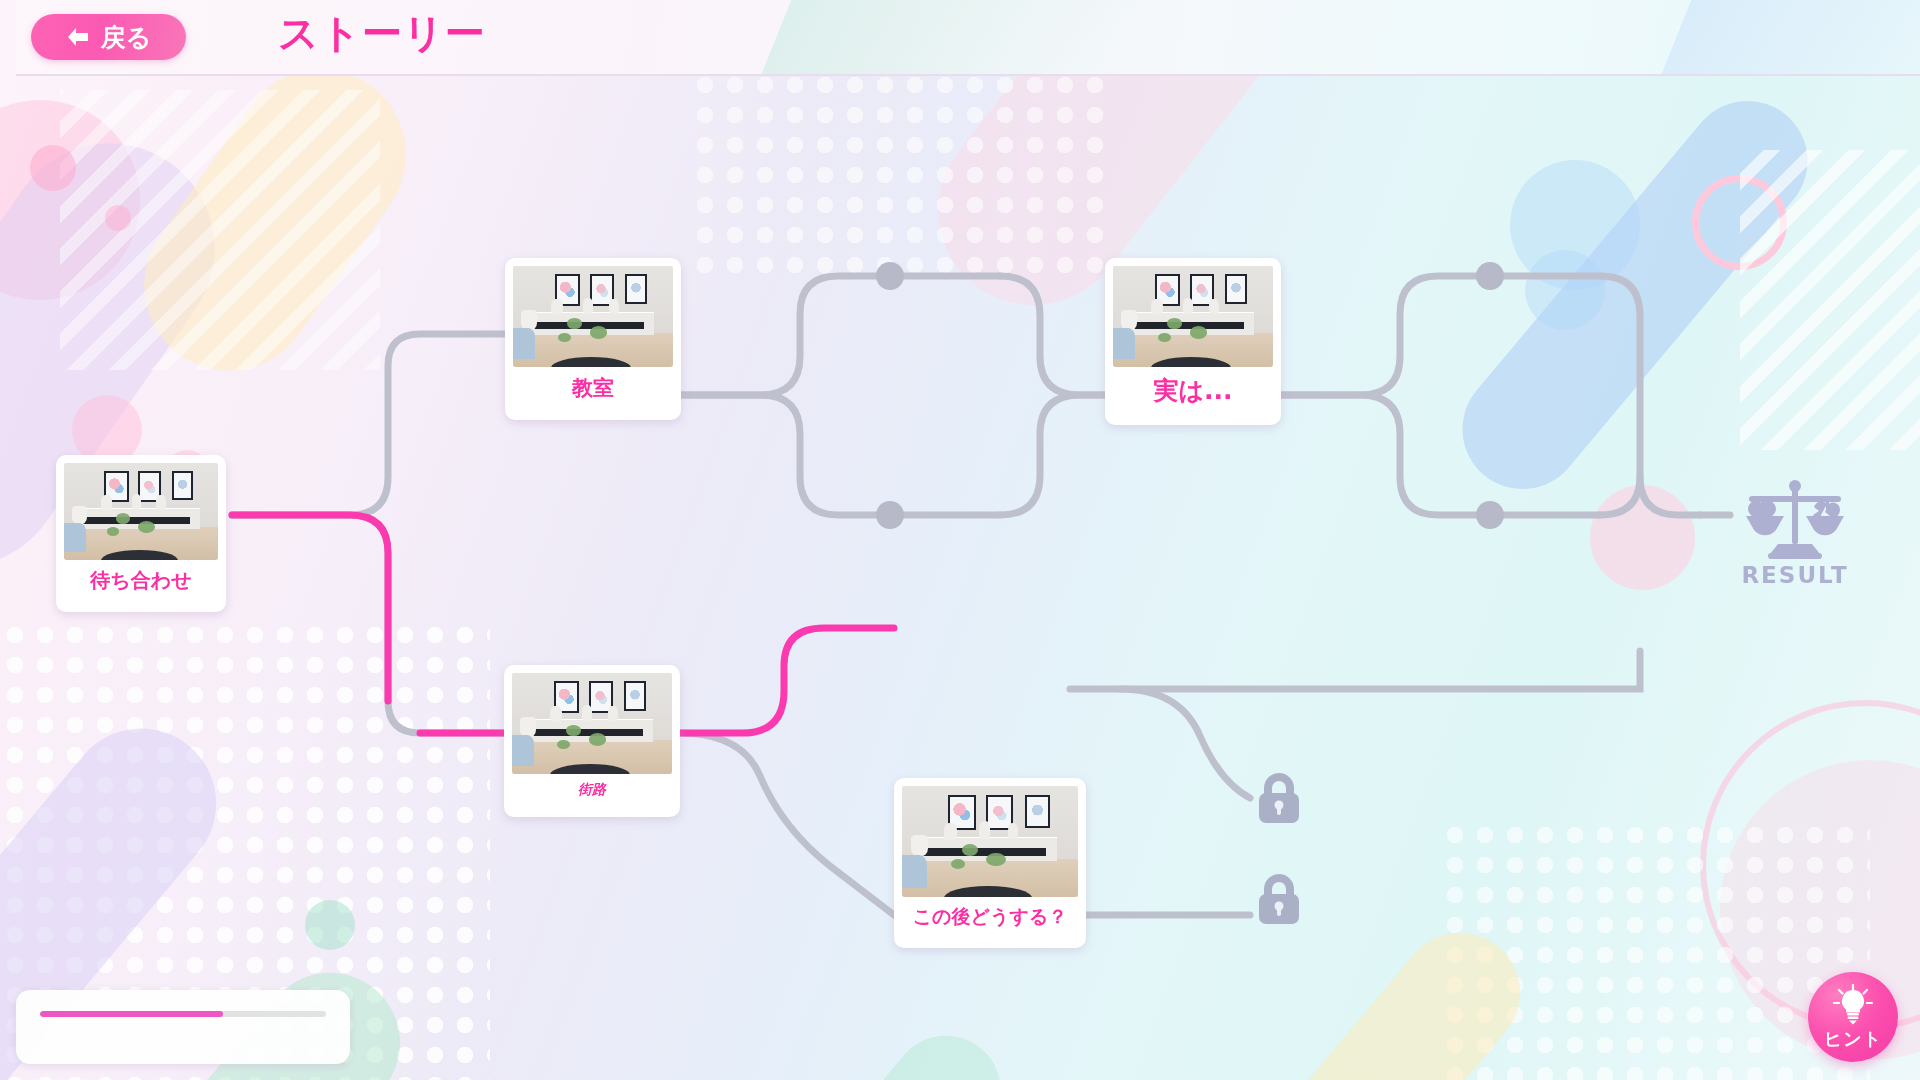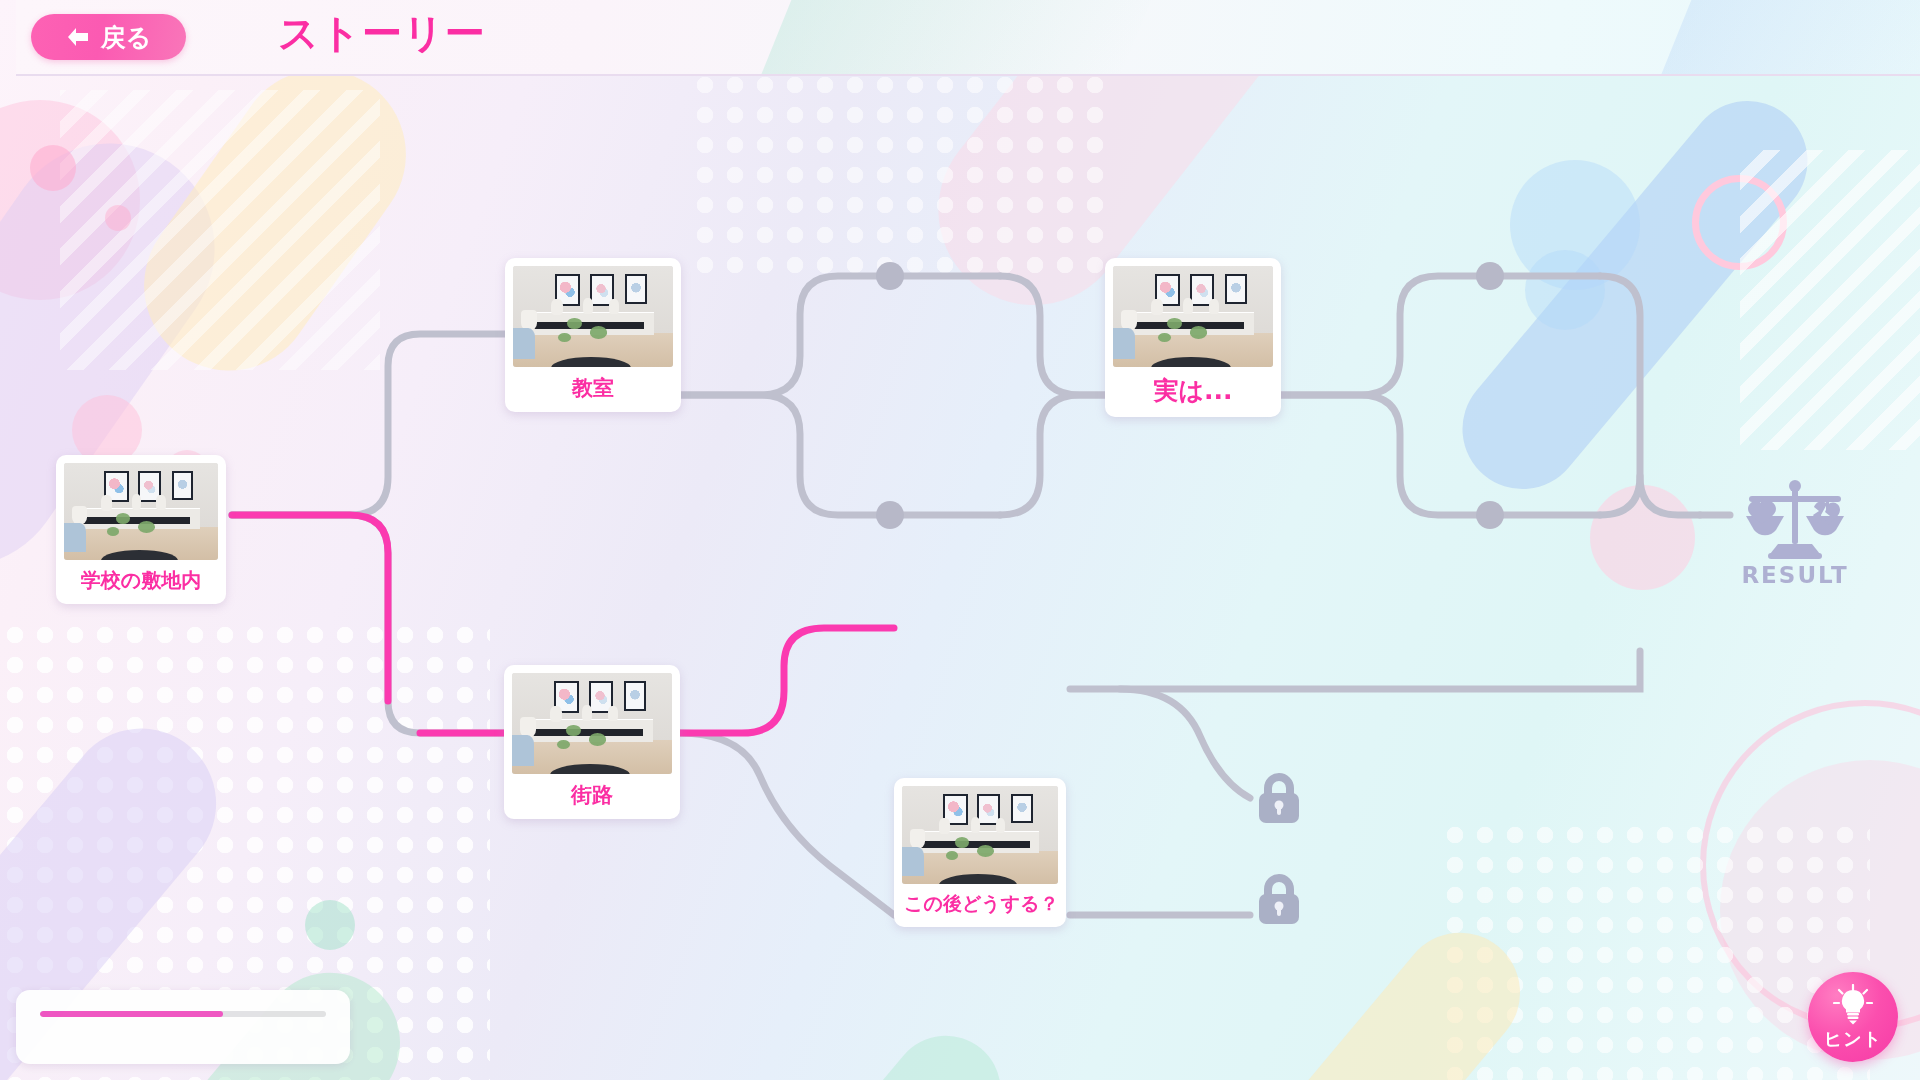--- a/index.html
+++ b/index.html
@@ -66,21 +66,21 @@
   
   .canvas { position:absolute; top:76px; left:0; width:1920px; height:1004px; }
   svg.edges { position:absolute; top:0; left:0; width:1920px; height:1004px; }
 
   
   .node {
     position:absolute;
     background:#ffffff;
     border-radius:10px;
     box-shadow: 0 3px 10px rgba(170,140,185,.28);
-    padding:8px 8px 0 8px;
+    padding:8px 8px 8px 8px;
     cursor:pointer;
     z-index:20;
   }
   .node .thumb {
     width:100%; height:0; padding-bottom:63%;
     border-radius:3px; position:relative; overflow:hidden;
     background:#dfe0e2;
   }
   .node .thumb .ph { position:absolute; inset:0; }
   .node .label {
@@ -259,21 +259,21 @@
           <div class="vase" style="left:44%; top:32%; width:6%; height:16%;"></div>
           <div class="vase" style="left:60%; top:33%; width:6%; height:15%;"></div>
           <div class="pot"></div>
             <div class="cloth"></div>
           <div class="plant" style="left:34%; top:52%; width:9%; height:11%;"></div>
           <div class="plant" style="left:48%; top:60%; width:11%; height:12%;"></div>
           <div class="plant" style="left:28%; top:66%; width:8%; height:9%;"></div>
           <div class="table"></div>
         </div>
       </div>
-      <div class="label" style="font-size:20px;">学校の敷地内</div>
+      <div class="label" style="font-size:20px;">待ち合わせ</div>
     </div>
 
     <div class="node" style="left:505px; top:182px; width:176px;">
       <div class="thumb">
         <div class="ph room">
           <div class="wall"></div>
             <div class="floor"></div>
           <div class="frame art1" style="left:26%; top:8%; width:16%; height:32%;"></div>
           <div class="frame art2" style="left:48%; top:8%; width:15%; height:32%;"></div>
           <div class="frame art3" style="left:70%; top:8%; width:14%; height:30%;"></div>
@@ -307,21 +307,21 @@
           <div class="vase" style="left:44%; top:32%; width:6%; height:16%;"></div>
           <div class="vase" style="left:60%; top:33%; width:6%; height:15%;"></div>
           <div class="pot"></div>
             <div class="cloth"></div>
           <div class="plant" style="left:34%; top:52%; width:9%; height:11%;"></div>
           <div class="plant" style="left:48%; top:60%; width:11%; height:12%;"></div>
           <div class="plant" style="left:28%; top:66%; width:8%; height:9%;"></div>
           <div class="table"></div>
         </div>
       </div>
-      <div class="label" style="font-size:21px;">街路</div>
+      <div class="label" style="font-size:14px;font-style:italic;">街路</div>
     </div>
 
     <div class="node" style="left:1105px; top:182px; width:176px;">
       <div class="thumb">
         <div class="ph room">
           <div class="wall"></div>
             <div class="floor"></div>
           <div class="frame art1" style="left:26%; top:8%; width:16%; height:32%;"></div>
           <div class="frame art2" style="left:48%; top:8%; width:15%; height:32%;"></div>
           <div class="frame art3" style="left:70%; top:8%; width:14%; height:30%;"></div>
@@ -335,21 +335,21 @@
           <div class="plant" style="left:34%; top:52%; width:9%; height:11%;"></div>
           <div class="plant" style="left:48%; top:60%; width:11%; height:12%;"></div>
           <div class="plant" style="left:28%; top:66%; width:8%; height:9%;"></div>
           <div class="table"></div>
         </div>
       </div>
       <div class="label" style="font-size:25px;">実は...</div>
     </div>
 
 
-    <div class="node" style="left:894px; top:702px; width:172px;">
+    <div class="node" style="left:894px; top:702px; width:192px;">
       <div class="thumb">
         <div class="ph room">
           <div class="wall"></div>
             <div class="floor"></div>
           <div class="frame art1" style="left:26%; top:8%; width:16%; height:32%;"></div>
           <div class="frame art2" style="left:48%; top:8%; width:15%; height:32%;"></div>
           <div class="frame art3" style="left:70%; top:8%; width:14%; height:30%;"></div>
           <div class="console"></div>
             <div class="shelf"></div>
           <div class="vase" style="left:24%; top:33%; width:7%; height:16%;"></div>

